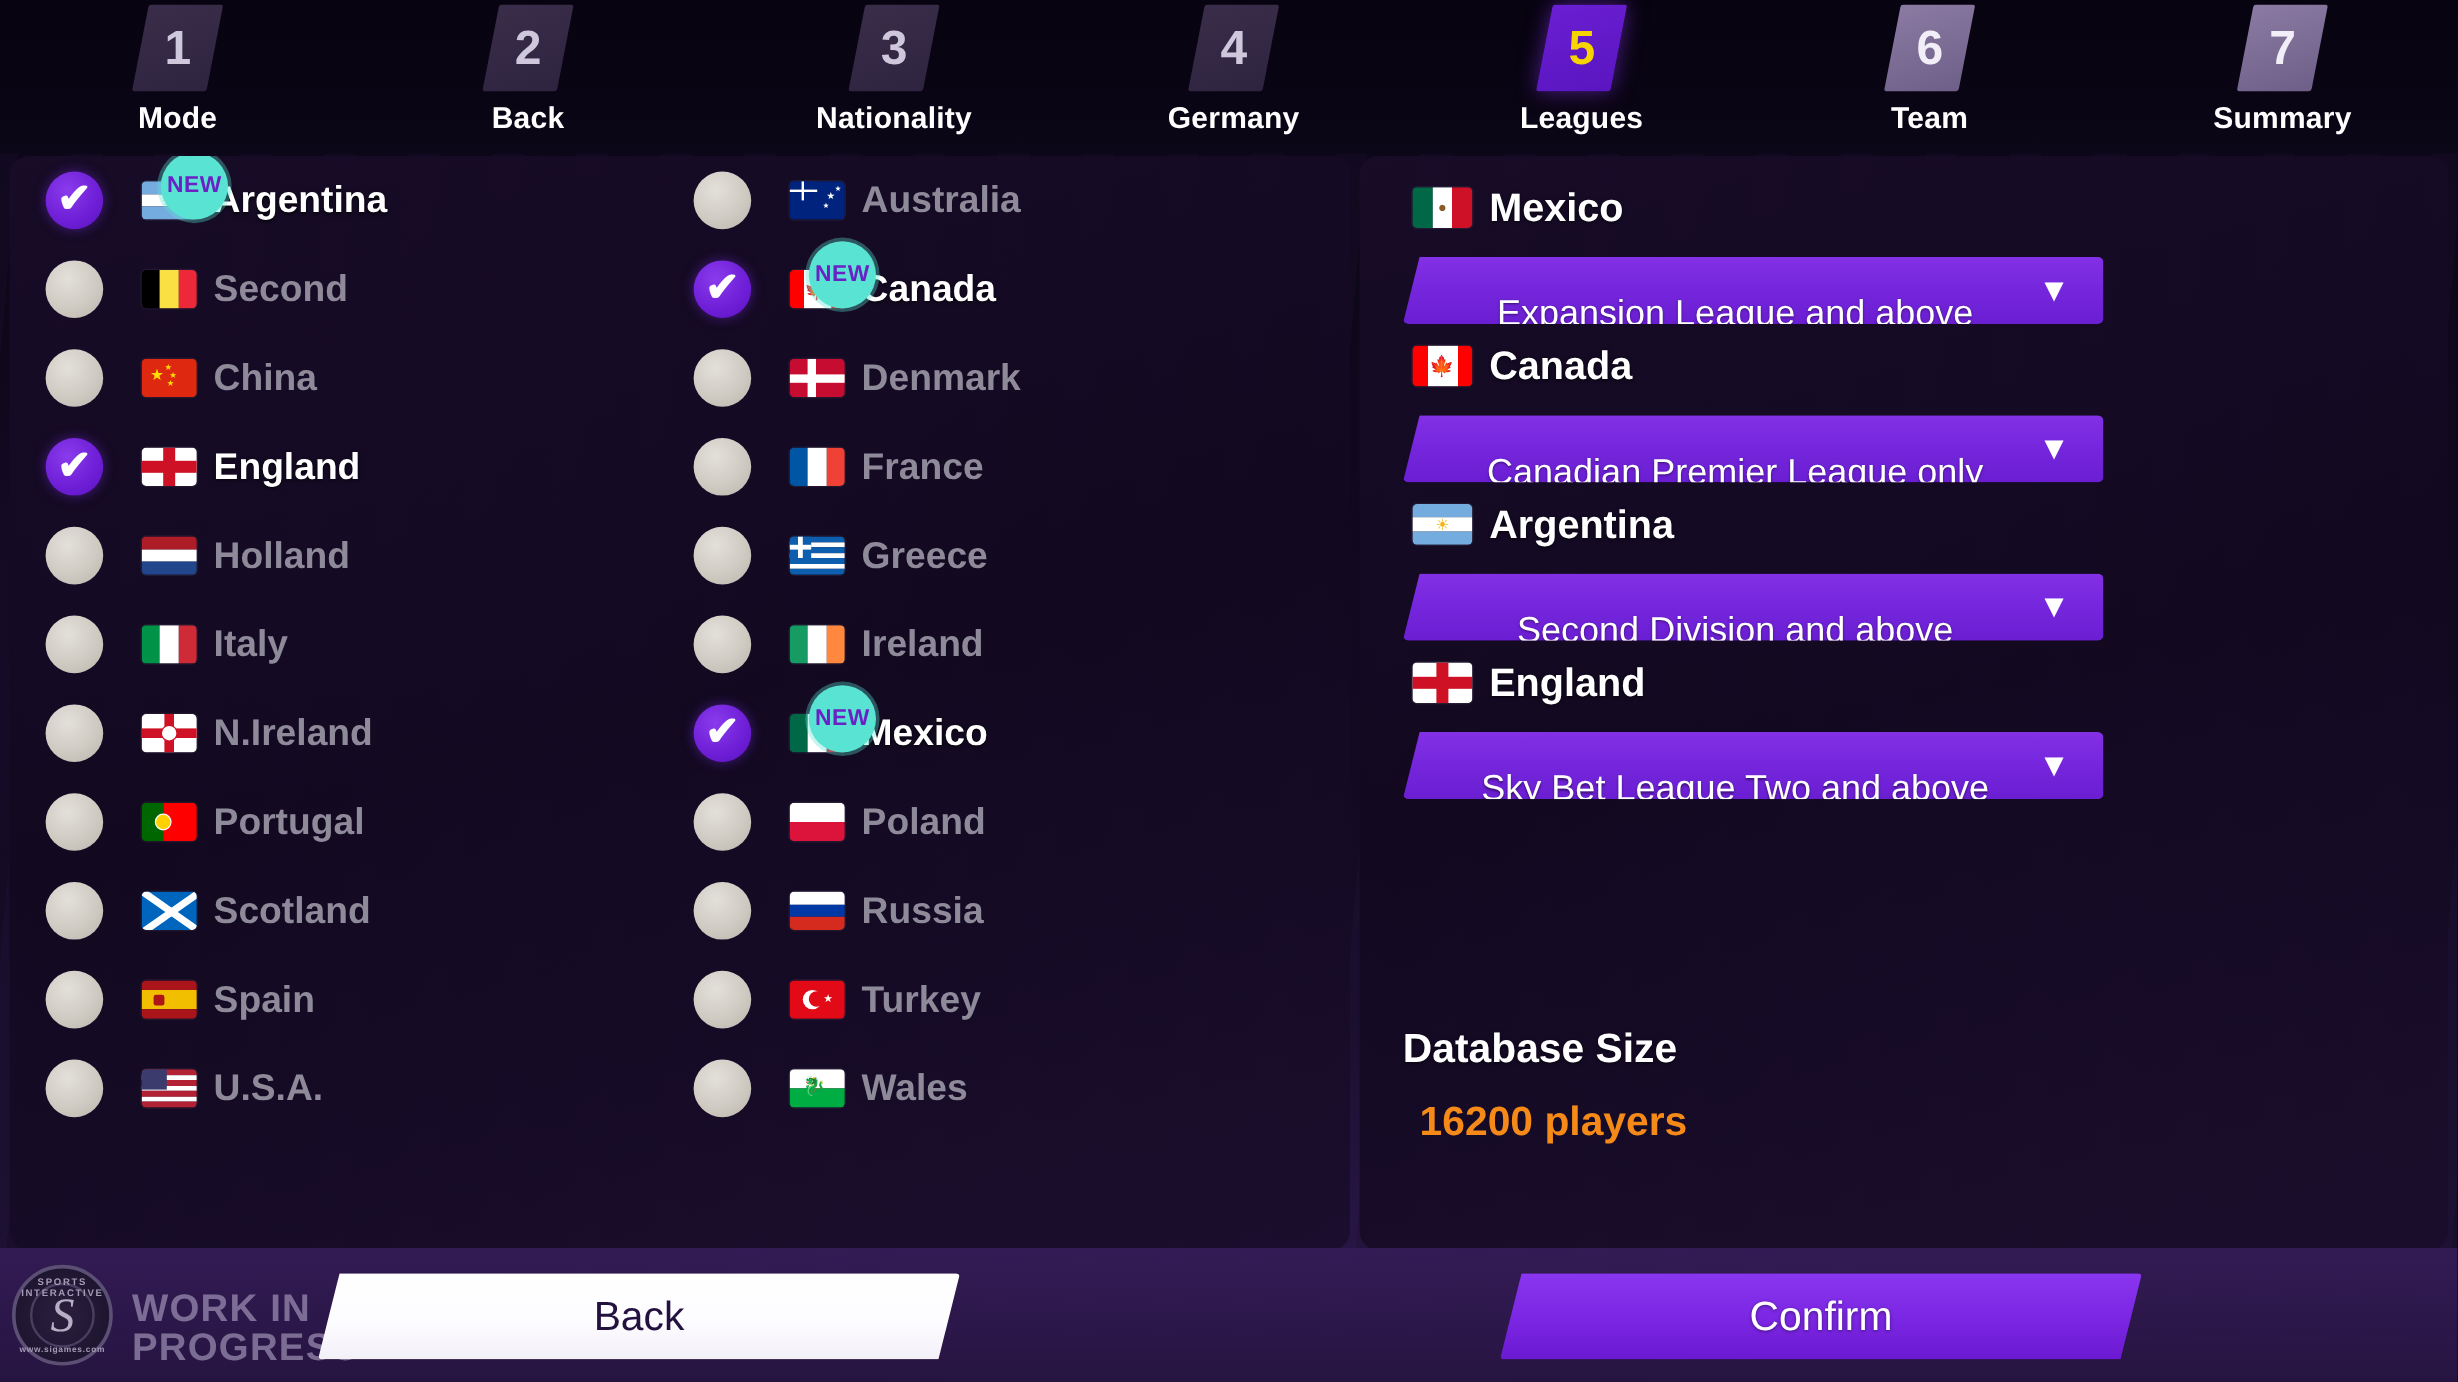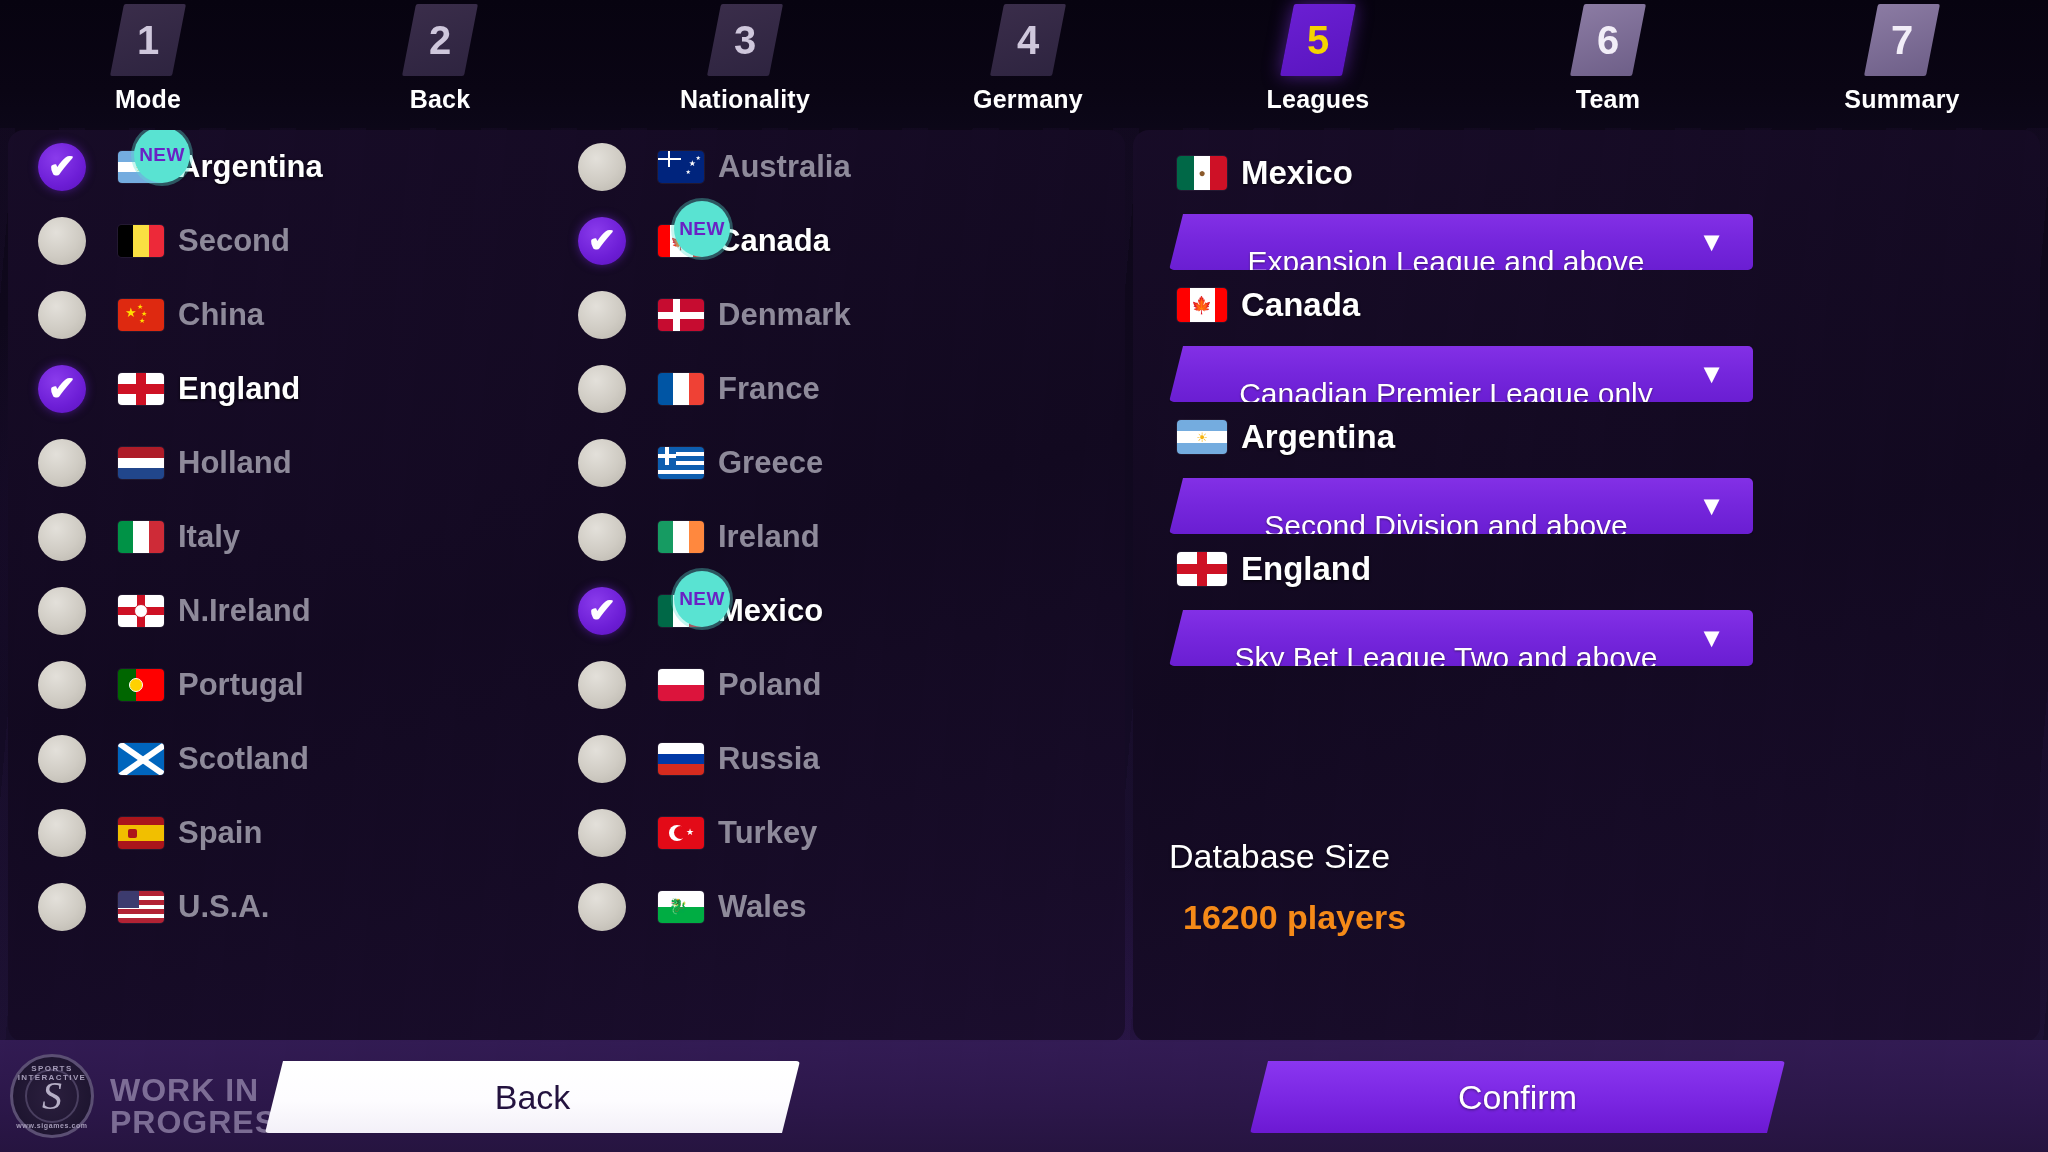--- a/index.html
+++ b/index.html
@@ -227,23 +227,24 @@
     color: #ffffff;
     font-size: 27px;
     font-weight: bold;
     line-height: 1;
   }
 
   
   #db-block { position: absolute; left: 36px; top: 707px; }
   #db-title {
     font-size: 34px;
-    font-weight: normal;
+    font-weight: bold;
     color: #ffffff;
     text-shadow: 0 1px 3px rgba(0,0,0,0.7);
+    margin-top: 18px;
   }
   #db-value {
     margin-top: 22px;
     margin-left: 14px;
     font-size: 34px;
     font-weight: bold;
     color: #f58a18;
   }
 
   

